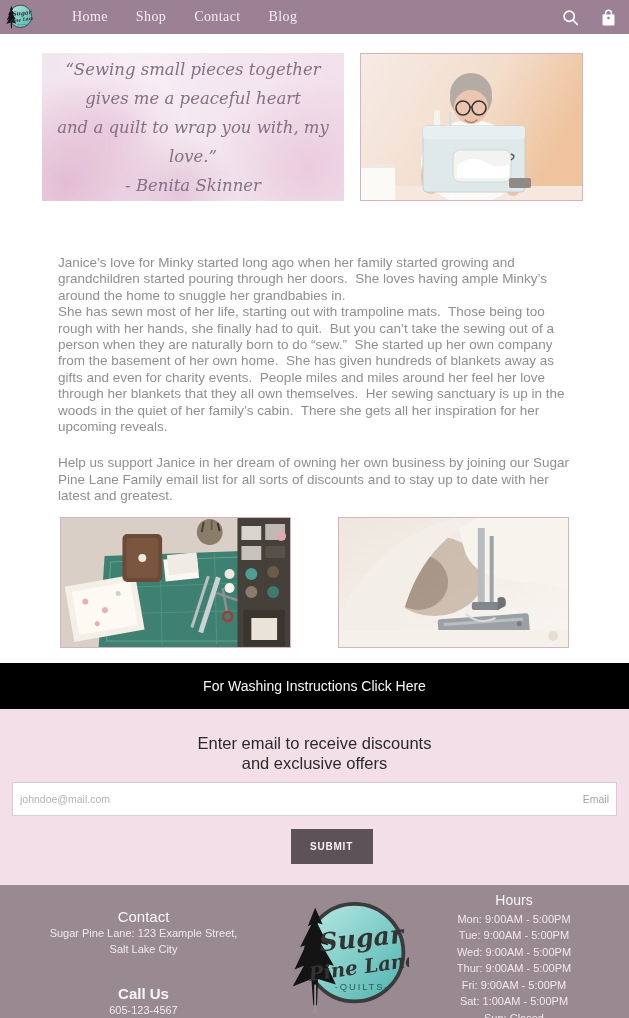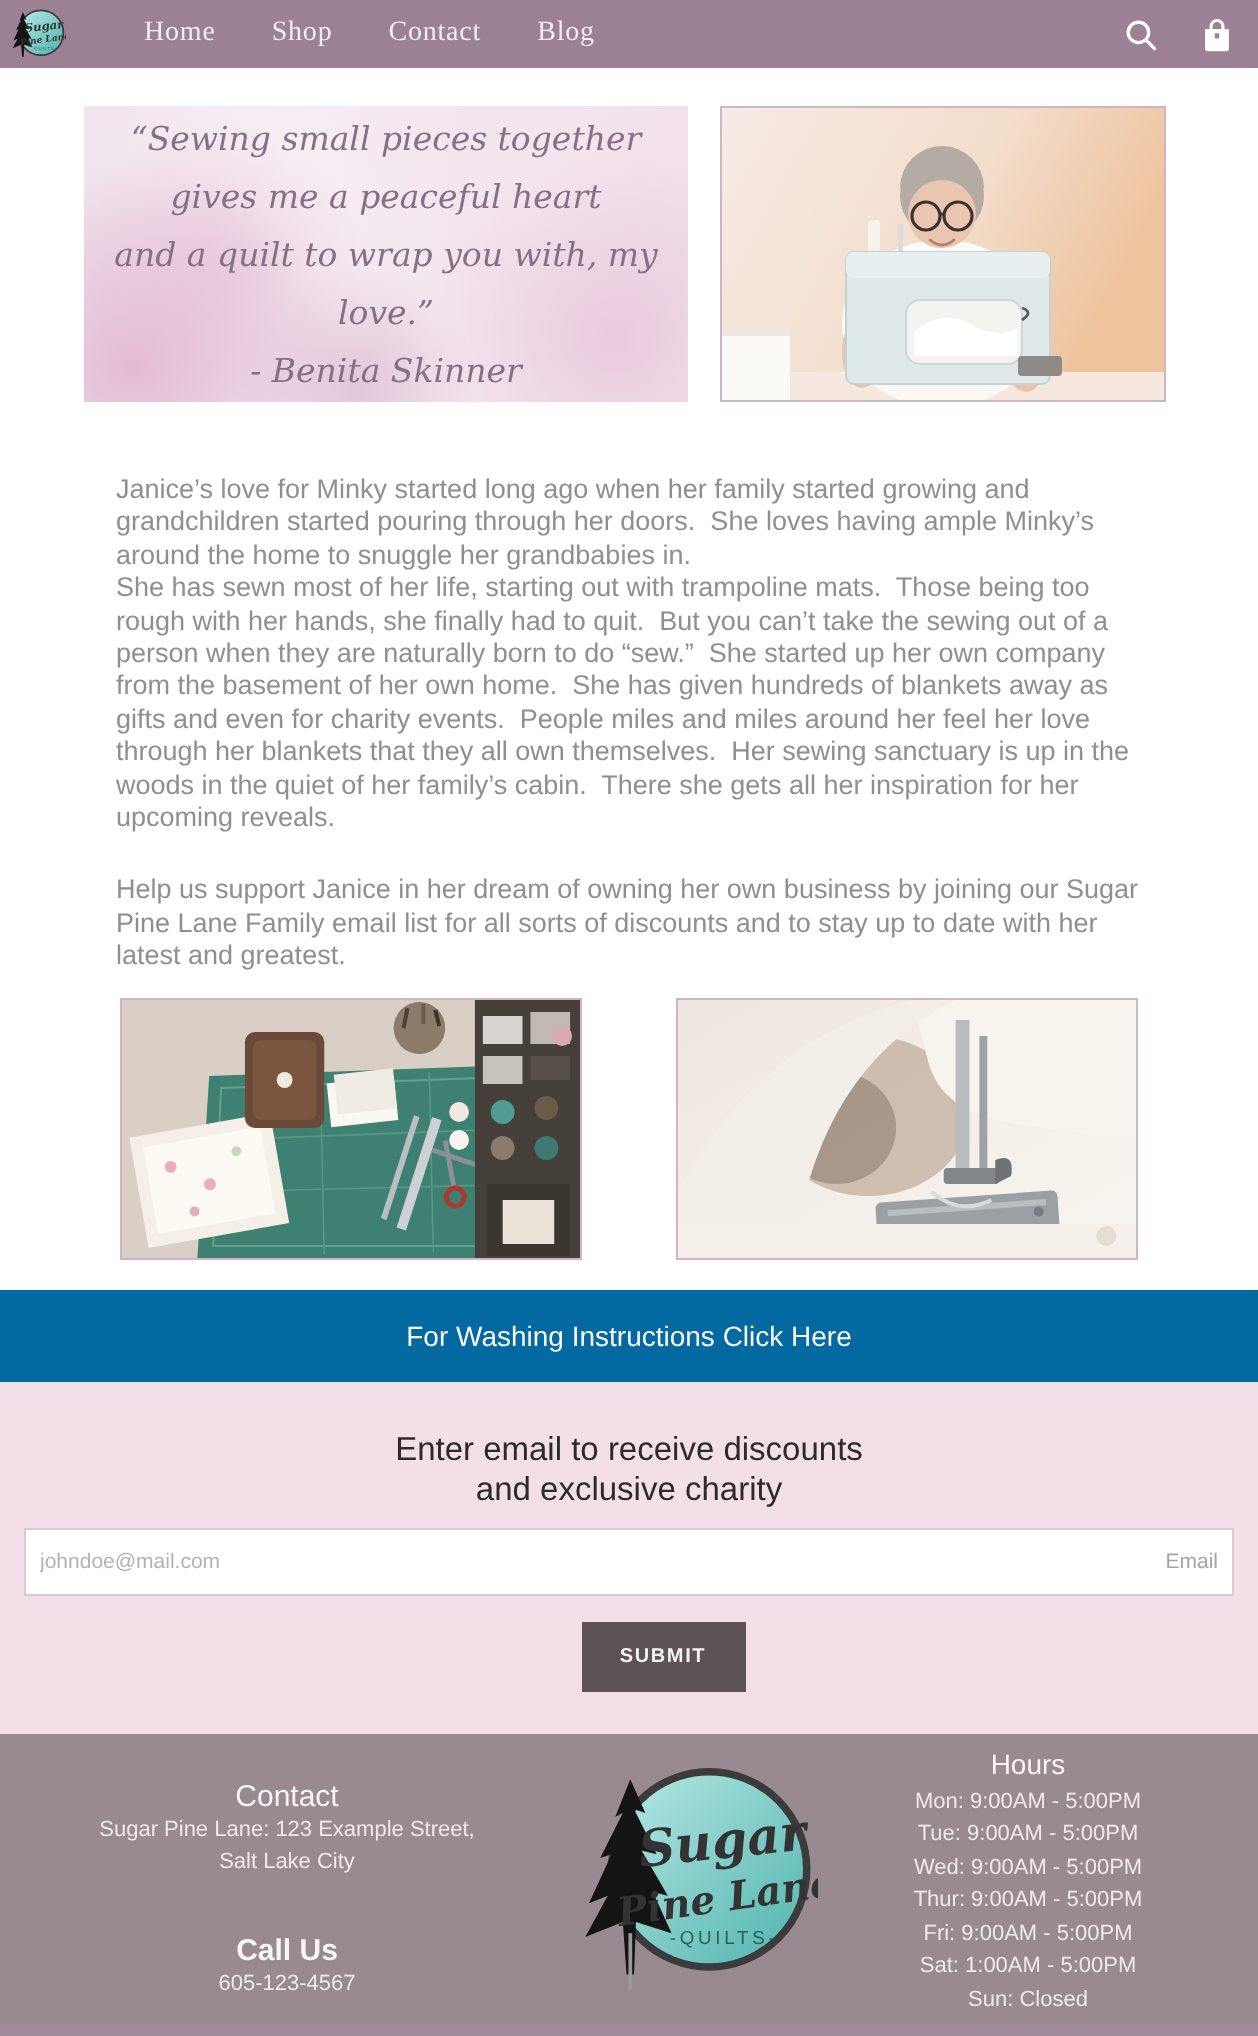--- a/index.html
+++ b/index.html
@@ -64,36 +64,36 @@
   .hero-photo svg, .small-photo svg { display: block; width: 100%; height: 100%; }
 
   
   .article { padding: 0 54px 0 58px; }
   .article p {
     color: #8f8f90;
     font-size: 13.5px;
     line-height: 16.4px;
     white-space: pre-wrap;
   }
-  .p1 { margin-top: 36px; }
+  .p1 { margin-top: 54px; }
   .p2 { }
   .p3 { margin-top: 20px; }
 
   
   .photo-row {
     display: flex;
     justify-content: space-between;
     padding: 12px 60px 15px 60px;
   }
   .small-photo { width: 231px; height: 131px; border: 1px solid #d4b4c4; }
 
   
   .wash-banner {
     height: 46px;
-    background: #0369a1;
+    background: #000000;
     display: flex; align-items: center; justify-content: center;
     color: #fbf7fa;
     font-size: 14px;
     cursor: pointer;
   }
 
   
   .newsletter {
     background: #f3dfe7;
     padding: 24px 12px 21px 12px;
@@ -335,21 +335,21 @@
   </div>
 </section>
 
 <div class="wash-banner">
   <span>For Washing Instructions Click Here</span>
 </div>
 
 <section class="newsletter">
   <h2 class="newsletter-heading">
     <span>Enter email to receive discounts</span><br>
-    <span>and exclusive charity</span>
+    <span>and exclusive offers</span>
   </h2>
   <div class="email-row">
     <input class="email-input" type="email" placeholder="johndoe@mail.com" style="">
     <span class="email-label">Email</span>
   </div>
   <div class="submit-row">
     <button class="submit-btn">SUBMIT</button>
   </div>
 </section>
 

